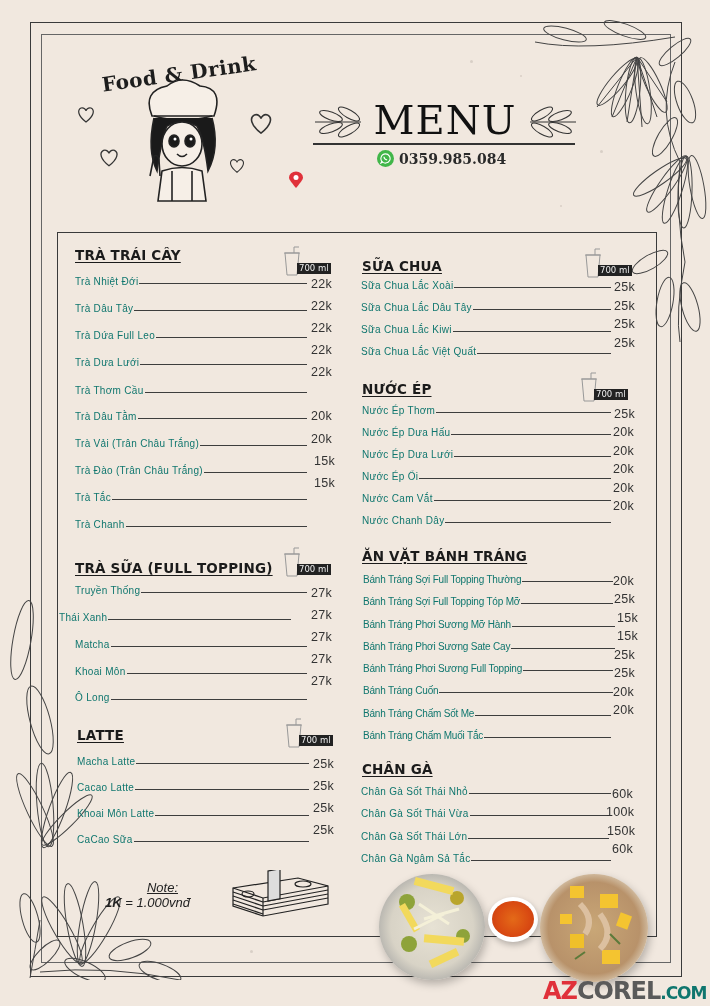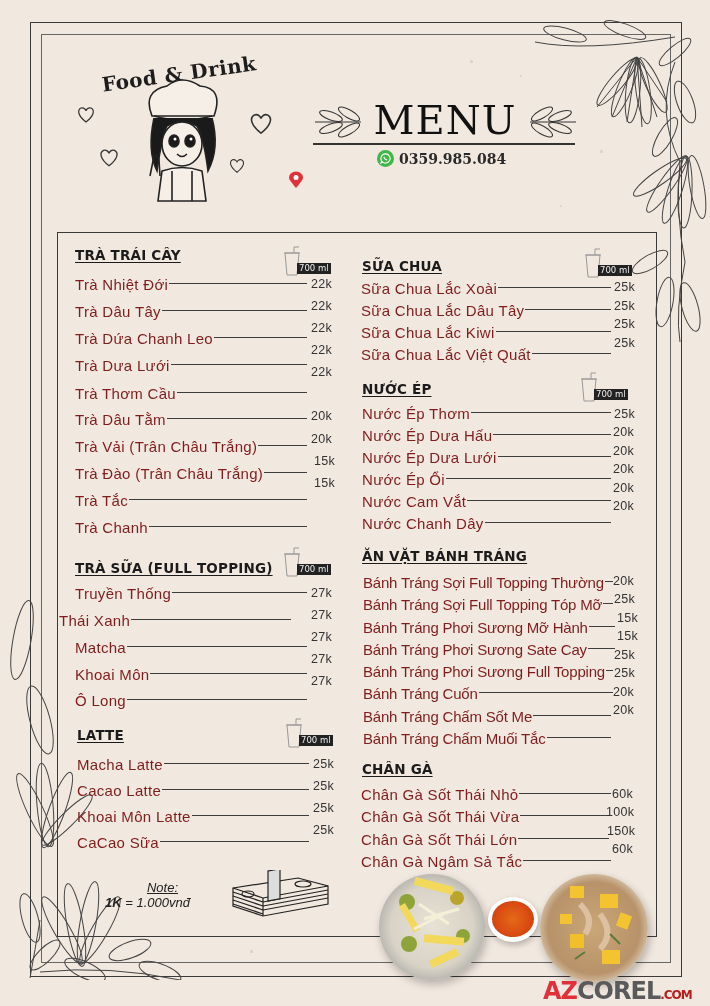--- a/index.html
+++ b/index.html
@@ -26,35 +26,35 @@
   .addr{position:absolute;left:288px;top:171px;font-family:"DejaVu Serif",serif;font-weight:bold;font-size:14px;color:#2a2a2a;display:flex;align-items:center;gap:5px;}
   .wa{width:17px;height:17px;border-radius:50%;background:#41b649;display:inline-flex;align-items:center;justify-content:center;}
   .pin{width:16px;height:18px;display:inline-block;}
 
   
   .section{position:absolute;}
   .sec-title{font-family:"DejaVu Sans",sans-serif;font-weight:bold;font-size:13.5px;color:#1b1b1b;text-decoration:underline;text-underline-offset:2px;letter-spacing:0.2px;white-space:nowrap;}
   .cup{position:absolute;display:flex;align-items:flex-end;}
   .cup svg{display:block;}
   .ml{background:#222;color:#eee;font-size:8.5px;padding:0 2px;line-height:11px;margin-left:-4px;margin-bottom:2px;font-family:"DejaVu Sans",sans-serif;}
-  .item{position:absolute;font-size:15px;color:#7f1d1d;white-space:nowrap;display:flex;align-items:center;letter-spacing:0.3px;}
+  .item{position:absolute;font-size:10px;color:#0f766e;white-space:nowrap;display:flex;align-items:flex-end;letter-spacing:0.3px;}
   .item .name{white-space:nowrap;}
   .item .dots{flex:1;border-bottom:1.5px solid #3d3d3d;margin-bottom:3px;margin-left:1px;}
   .price{position:absolute;font-size:12.5px;color:#333;letter-spacing:0.3px;}
 
   .note{position:absolute;left:105px;top:880px;text-align:center;font-style:italic;font-size:13px;color:#222;}
   .note .nl{text-decoration:underline;display:block;padding-left:30px;}
   .note b{font-style:italic;}
   .money{position:absolute;left:228px;top:870px;}
 
   .food{position:absolute;border-radius:50%;}
   .brandmark{position:absolute;left:543px;top:977px;font-family:"DejaVu Sans",sans-serif;font-weight:bold;font-size:24px;letter-spacing:-1px;}
   .brandmark .az{color:#e0313a;}
   .brandmark .rest{color:#5a5a5a;}
-  .brandmark .com{font-size:12px;color:#b91c1c;}
+  .brandmark .com{font-size:17px;color:#0f766e;}
 </style>
 </head>
 <body>
 
 <div class="frame f1"></div>
 <div class="frame f2"></div>
 <div class="frame f3"></div>
 
 <svg style="position:absolute;left:525px;top:12px" width="185" height="330" viewBox="0 0 185 330" fill="none" stroke="#444" stroke-width="1">
   <path d="M10 30 Q60 40 150 25"></path>
@@ -190,21 +190,21 @@
 </div>
 <div class="item" style="left:75px;top:276px;width:232px">
     <span class="name">Trà Nhiệt Đới</span>
     <span class="dots"></span>
   </div>
 <div class="item" style="left:75px;top:303px;width:232px">
     <span class="name">Trà Dâu Tây</span>
     <span class="dots"></span>
   </div>
 <div class="item" style="left:75px;top:330px;width:232px">
-    <span class="name">Trà Dứa Chanh Leo</span>
+    <span class="name">Trà Dứa Full Leo</span>
     <span class="dots"></span>
   </div>
 <div class="item" style="left:75px;top:357px;width:232px">
     <span class="name">Trà Dưa Lưới</span>
     <span class="dots"></span>
   </div>
 <div class="item" style="left:75px;top:385px;width:232px">
     <span class="name">Trà Thơm Cầu</span>
     <span class="dots"></span>
   </div>

